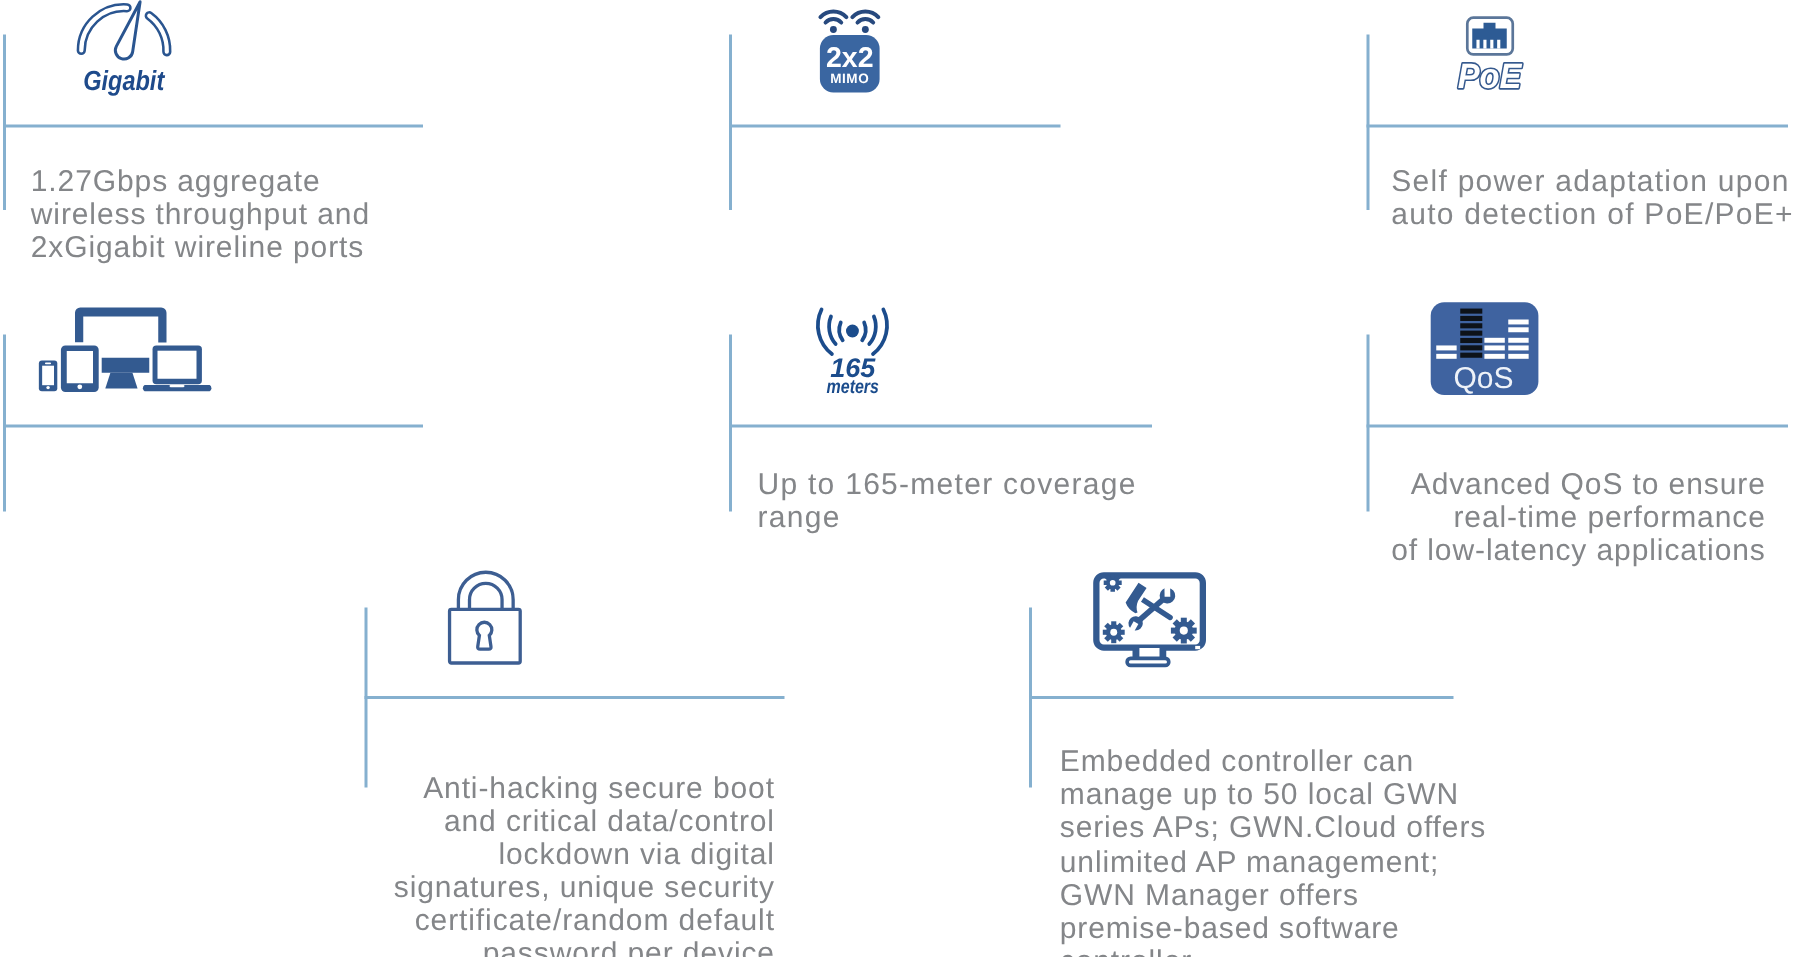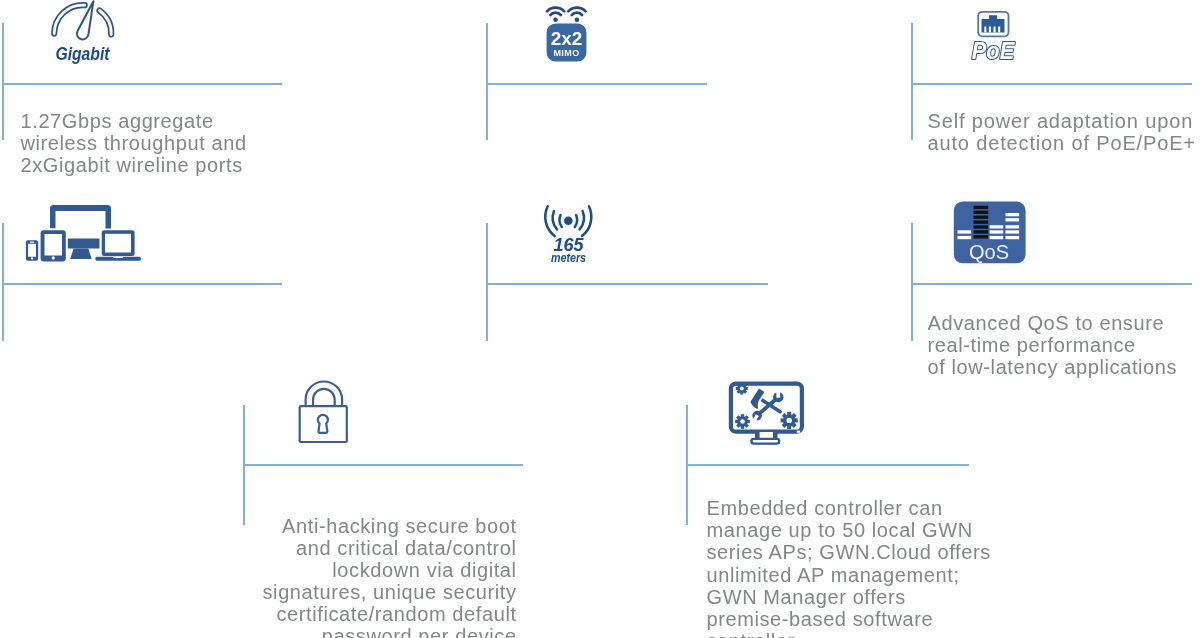--- a/index.html
+++ b/index.html
@@ -28,21 +28,22 @@
   <div class="vline" style="left:911px;top:222.5px;height:118px;"></div>
   <div class="hline" style="left:911px;top:283px;width:281px;"></div>
 
   <div class="vline" style="left:243px;top:405px;height:120px;"></div>
   <div class="hline" style="left:243px;top:464px;width:280px;"></div>
   <div class="vline" style="left:686px;top:405px;height:120px;"></div>
   <div class="hline" style="left:686px;top:464px;width:283px;"></div>
 
   <div class="txt" style="left:20.5px;top:98px;">1.27Gbps aggregate<br>wireless throughput and<br>2xGigabit wireline ports</div>
   <div class="txt" style="left:927.5px;top:98px;letter-spacing:0.85px;">Self power adaptation upon<br>auto detection of PoE/PoE+</div>
-  <div class="txt" style="left:927.5px;top:299.5px;">Advanced QoS to ensure<br>real-time performance<br>of low-latency applications</div>
+  <div class="txt" style="left:505px;top:299.5px;letter-spacing:0.85px;">Up to 165-meter coverage<br>range</div>
+  <div class="txt" style="left:927.5px;top:299.5px;text-align:right;">Advanced QoS to ensure<br>real-time performance<br>of low-latency applications</div>
   <div class="txt" style="left:262.5px;top:503px;text-align:right;">Anti-hacking secure boot<br>and critical data/control<br>lockdown via digital<br>signatures, unique security<br>certificate/random default<br>password per device</div>
   <div class="txt" style="left:706.5px;top:485.3px;">Embedded controller can<br>manage up to 50 local GWN<br>series APs; GWN.Cloud offers<br>unlimited AP management;<br>GWN Manager offers<br>premise-based software<br>controller</div>
 
   <svg class="icon" style="left:45px;top:0px;" width="76" height="64" viewBox="0 0 76 64">
     <g fill="none" stroke-linecap="round">
       <path d="M9.2 33.6 A28.5 28.5 0 0 1 39.7 5.2" stroke="#2a5590" stroke-width="6.2"></path>
       <path d="M9.2 33.6 A28.5 28.5 0 0 1 39.7 5.2" stroke="#ffffff" stroke-width="2.8"></path>
       <path d="M54.5 10.5 A28.5 28.5 0 0 1 66.2 34.5" stroke="#2a5590" stroke-width="6.2"></path>
       <path d="M54.5 10.5 A28.5 28.5 0 0 1 66.2 34.5" stroke="#ffffff" stroke-width="2.8"></path>
     </g>

